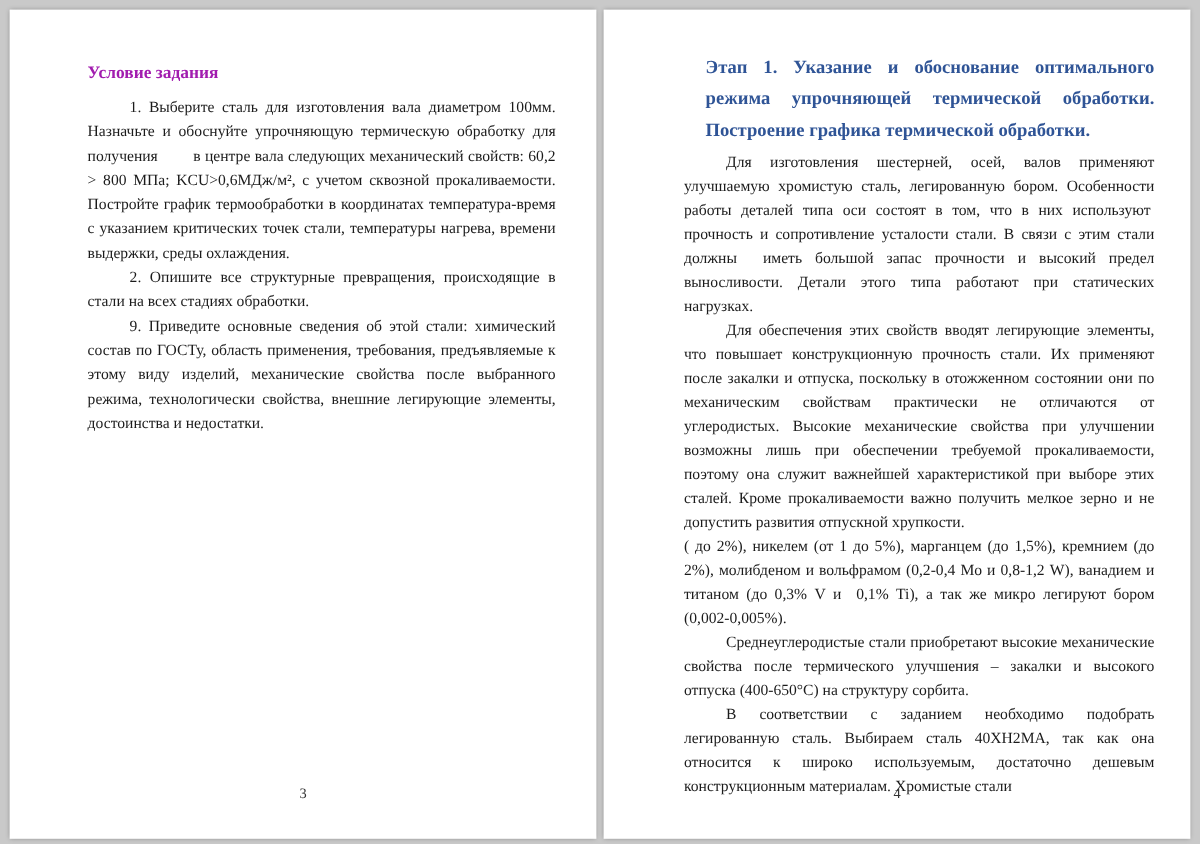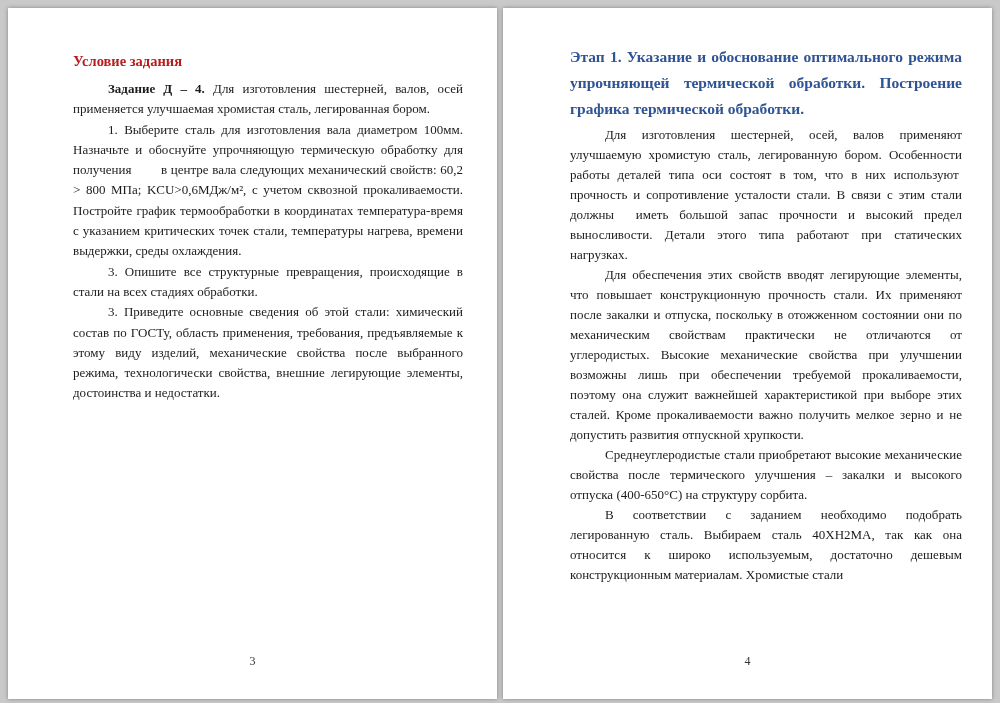--- a/index.html
+++ b/index.html
@@ -28,31 +28,32 @@
   .content {
     position: absolute;
     top: 42px;
     left: 65px;
     right: 34px;
   }
   .content-right { top: 36px; left: 67px; right: 30px; }
   .h-left {
     font-size: 14.5px;
     font-weight: bold;
-    color: #b91c1c;
+    color: #a21caf;
     margin-bottom: 7px;
     line-height: 22px;
   }
   .h-right {
     font-size: 15.5px;
     font-weight: bold;
     color: #2f5496;
     line-height: 26px;
     text-align: justify;
     margin-bottom: 3px;
+    margin-left: 18px;
   }
   .para {
     font-size: 13px;
     line-height: 20.3px;
     color: #1b1b1b;
     text-align: justify;
     margin: 0;
   }
   .page-right .para { line-height: 20px; font-family: Liberation Serif, serif; }
   .indent { text-indent: 35px; }
@@ -67,32 +68,32 @@
   }
 </style>
 </head>
 <body>
 
 <div class="viewer">
 
   <section class="page page-left">
     <div class="content">
       <h2 class="h-left">Условие задания</h2>
-      <p class="para indent"><b>Задание Д – 4.</b><span> Для изготовления шестерней, валов, осей применяется улучшаемая хромистая сталь, легированная бором.</span></p>
       <p class="para indent">1. Выберите сталь для изготовления вала диаметром 100мм. Назначьте и обоснуйте упрочняющую термическую обработку для получения&nbsp;&nbsp;&nbsp;&nbsp;&nbsp;&nbsp;&nbsp; в центре вала следующих механический свойств: 60,2 &gt; 800 МПа; KCU&gt;0,6МДж/м², с учетом сквозной прокаливаемости. Постройте график термообработки в координатах температура-время с указанием критических точек стали, температуры нагрева, времени выдержки, среды охлаждения.</p>
-      <p class="para indent">3. Опишите все структурные превращения, происходящие в стали на всех стадиях обработки.</p>
-      <p class="para indent">3. Приведите основные сведения об этой стали: химический состав по ГОСТу, область применения, требования, предъявляемые к этому виду изделий, механические свойства после выбранного режима, технологически свойства, внешние легирующие элементы, достоинства и недостатки.</p>
+      <p class="para indent">2. Опишите все структурные превращения, происходящие в стали на всех стадиях обработки.</p>
+      <p class="para indent">9. Приведите основные сведения об этой стали: химический состав по ГОСТу, область применения, требования, предъявляемые к этому виду изделий, механические свойства после выбранного режима, технологически свойства, внешние легирующие элементы, достоинства и недостатки.</p>
     </div>
     <div class="pagenum">3</div>
   </section>
 
   <section class="page page-right">
     <div class="content content-right">
       <h2 class="h-right">Этап 1. Указание и обоснование оптимального режима упрочняющей термической обработки. Построение графика термической обработки.</h2>
       <p class="para indent">Для изготовления шестерней, осей, валов применяют улучшаемую хромистую сталь, легированную бором. Особенности работы деталей типа оси состоят в том, что в них используют&nbsp; прочность и сопротивление усталости стали. В связи с этим стали должны&nbsp; иметь большой запас прочности и высокий предел выносливости. Детали этого типа работают при статических нагрузках.</p>
       <p class="para indent">Для обеспечения этих свойств вводят легирующие элементы, что повышает конструкционную прочность стали. Их применяют после закалки и отпуска, поскольку в отожженном состоянии они по механическим свойствам практически не отличаются от углеродистых. Высокие механические свойства при улучшении возможны лишь при обеспечении требуемой прокаливаемости, поэтому она служит важнейшей характеристикой при выборе этих сталей. Кроме прокаливаемости важно получить мелкое зерно и не допустить развития отпускной хрупкости.</p>
+      <p class="para">( до 2%), никелем (от 1 до 5%), марганцем (до 1,5%), кремнием (до 2%), молибденом и вольфрамом (0,2-0,4 Mo и 0,8-1,2 W), ванадием и титаном (до 0,3% V и&nbsp; 0,1% Ti), а так же микро легируют бором (0,002-0,005%).</p>
       <p class="para indent">Среднеуглеродистые стали приобретают высокие механические свойства после термического улучшения – закалки и высокого отпуска (400-650°С) на структуру сорбита.</p>
       <p class="para indent">В соответствии с заданием необходимо подобрать легированную сталь. Выбираем сталь 40ХН2МА, так как она относится к широко используемым, достаточно дешевым конструкционным материалам. Хромистые стали</p>
     </div>
     <div class="pagenum">4</div>
   </section>
 
 </div>
 
 </body></html>

